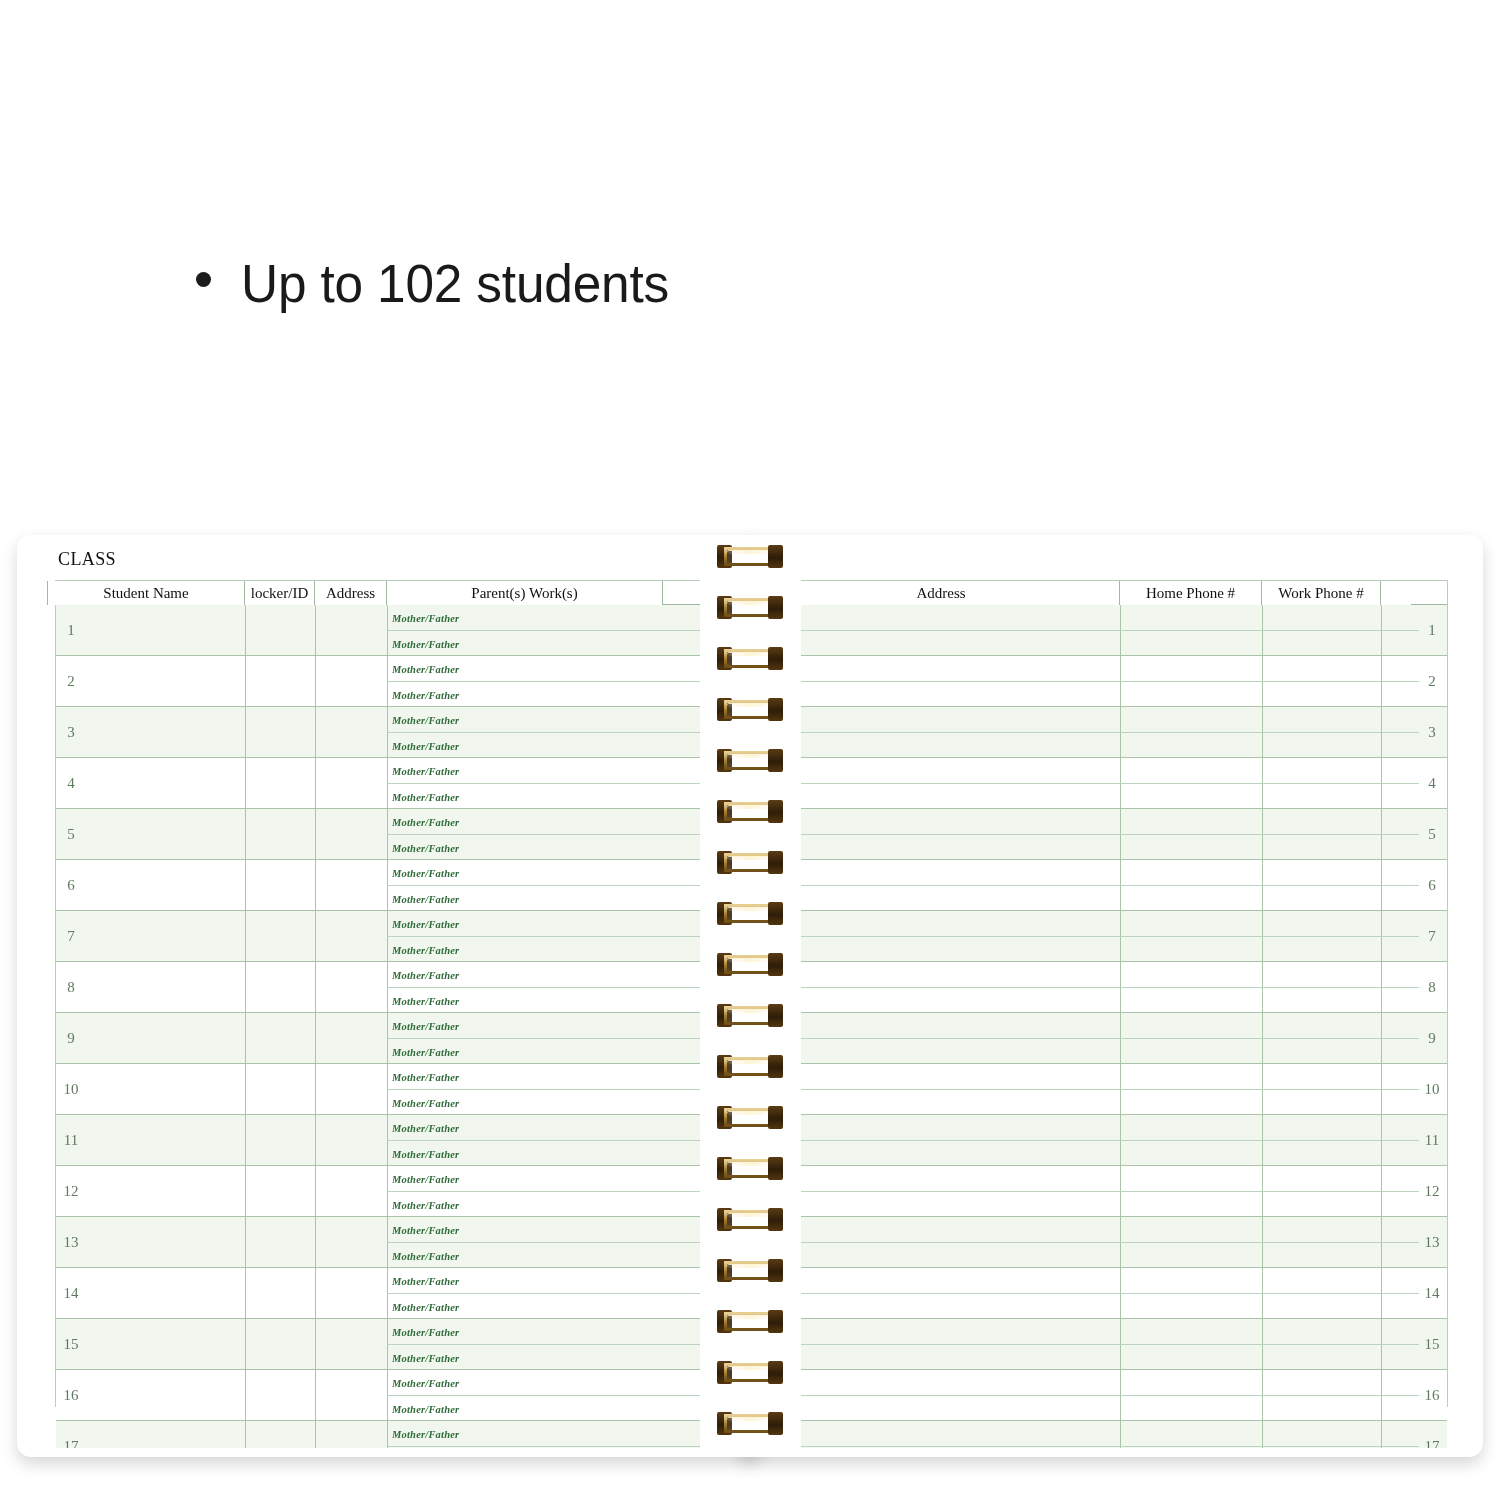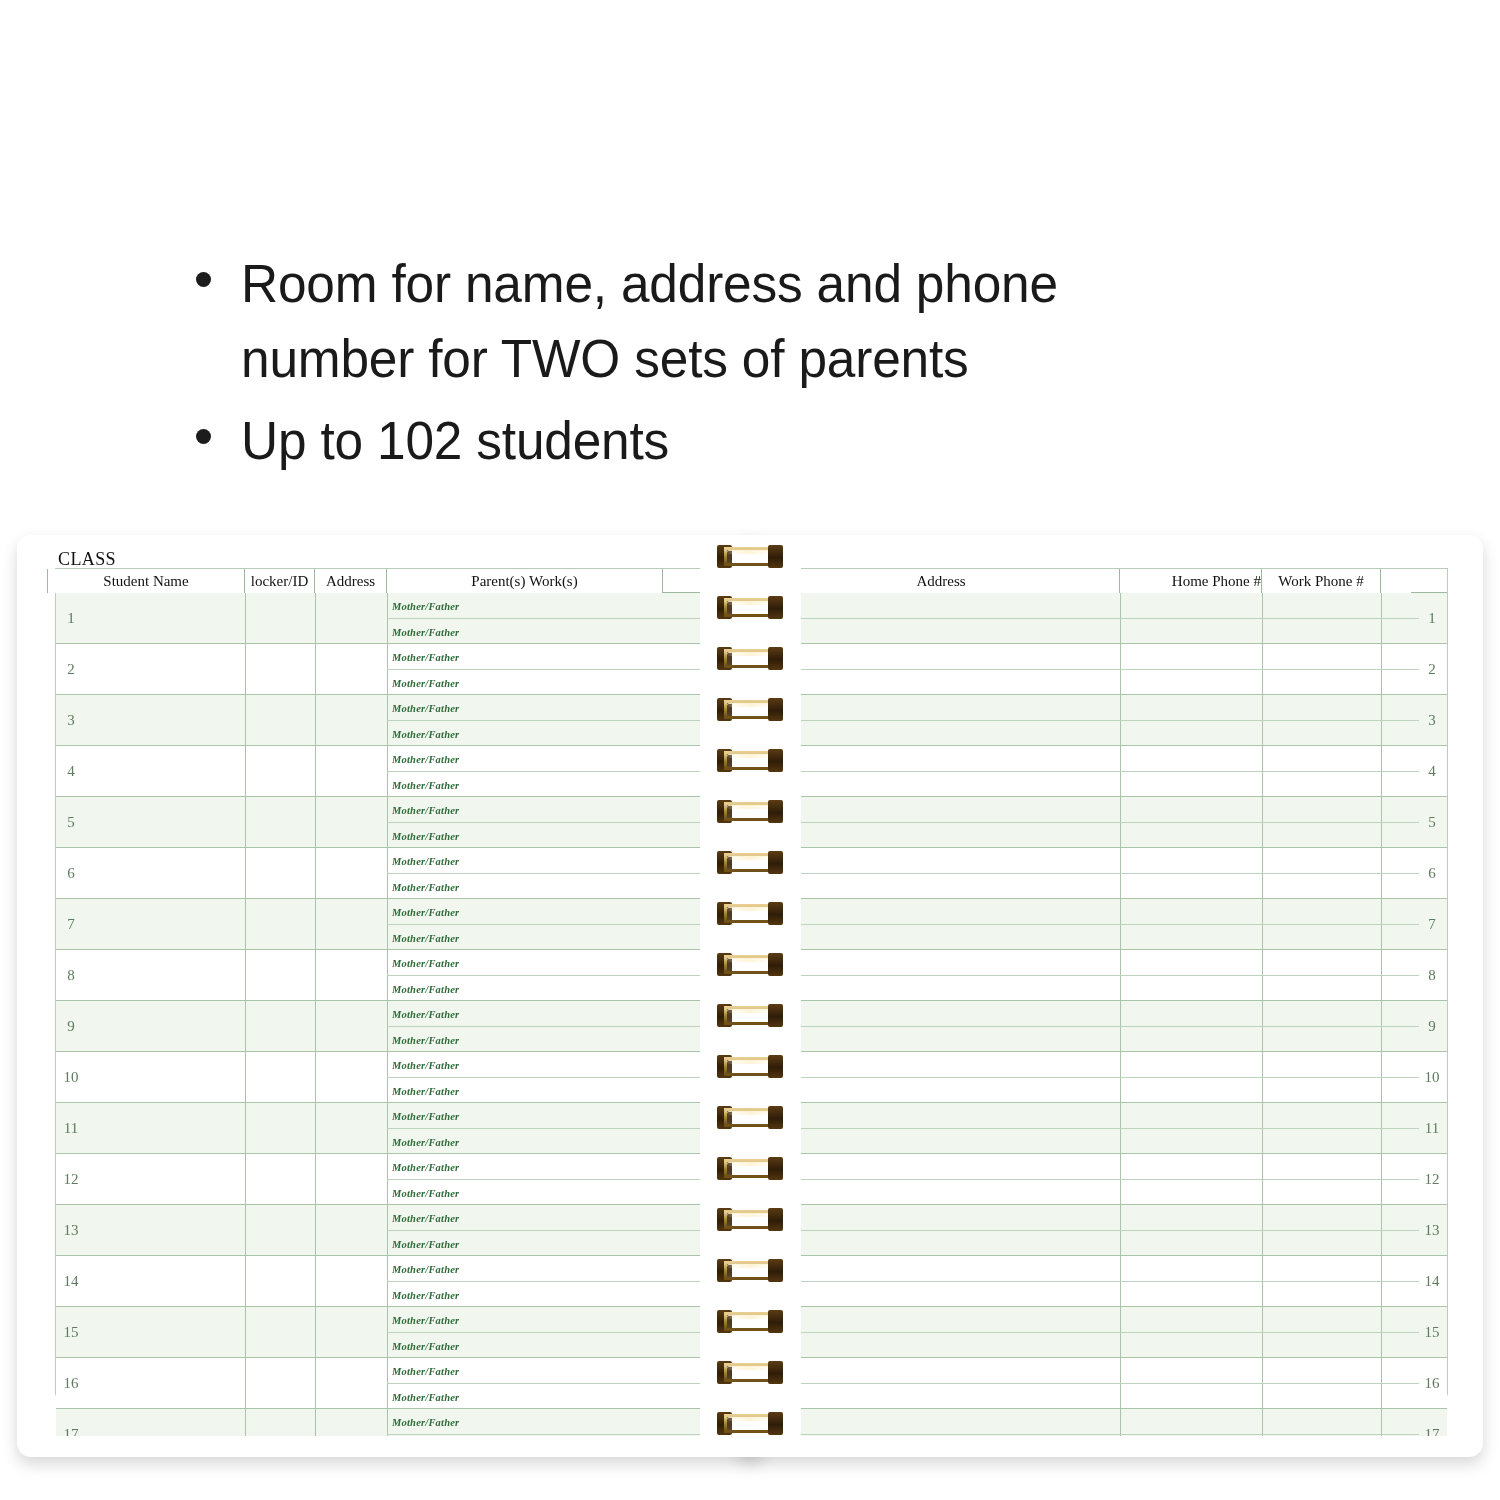--- a/index.html
+++ b/index.html
@@ -188,21 +188,21 @@
     top: 14px;
     font-family: "Liberation Serif", serif;
     font-size: 18px;
     color: #111111;
     letter-spacing: 0.4px;
   }
 
   .table-box {
     position: absolute;
     left: 38px;
-    top: 33px;
+    top: 45px;
     width: 1393px;
     height: 827px;
     border: 1px solid #b9cdb9;
   }
 
   .hdr-row {
     position: absolute;
     left: 0; top: 0;
     width: 100%;
     height: 24px;
@@ -294,24 +294,20 @@
 </head>
 <body>
 
 <div id="page">
 
 
 
   <div class="bullets">
     <div class="bullet-row">
       <span class="bullet-dot"></span>
-      <span class="bullet-text">Room for name, address and phone number for TWO sets of parents</span>
-    </div>
-    <div class="bullet-row">
-      <span class="bullet-dot"></span>
       <span class="bullet-text">Up to 102 students</span>
     </div>
   </div>
 
   <div class="spread">
 
     <div class="page-sheet page-left"></div>
     <div class="page-sheet page-right"></div>
 
     <div class="grid-area">
@@ -329,21 +325,21 @@
             </div>
             <div class="hdr-cell" style="left: 259px; width: 72px;">
               <span>Address</span>
             </div>
             <div class="hdr-cell" style="left: 331px; width: 276px;">
               <span>Parent(s) Work(s)</span>
             </div>
             <div class="hdr-cell" style="left: 707px; width: 357px;">
               <span>Address</span>
             </div>
-            <div class="hdr-cell" style="left: 1064px; width: 142px; justify-content: flex-end;">
+            <div class="hdr-cell" style="left: 1064px; width: 142px;">
               <span>Home Phone #</span>
             </div>
             <div class="hdr-cell" style="left: 1206px; width: 119px;">
               <span>Work Phone #</span>
             </div>
             <div class="hdr-cell last" style="left: 1325px; width: 30px;"></div>
           </div>
         <div class="body-area" id="body-area">
             <div class="row tint">
               <div class="vline" style="left: 189px;"></div>

